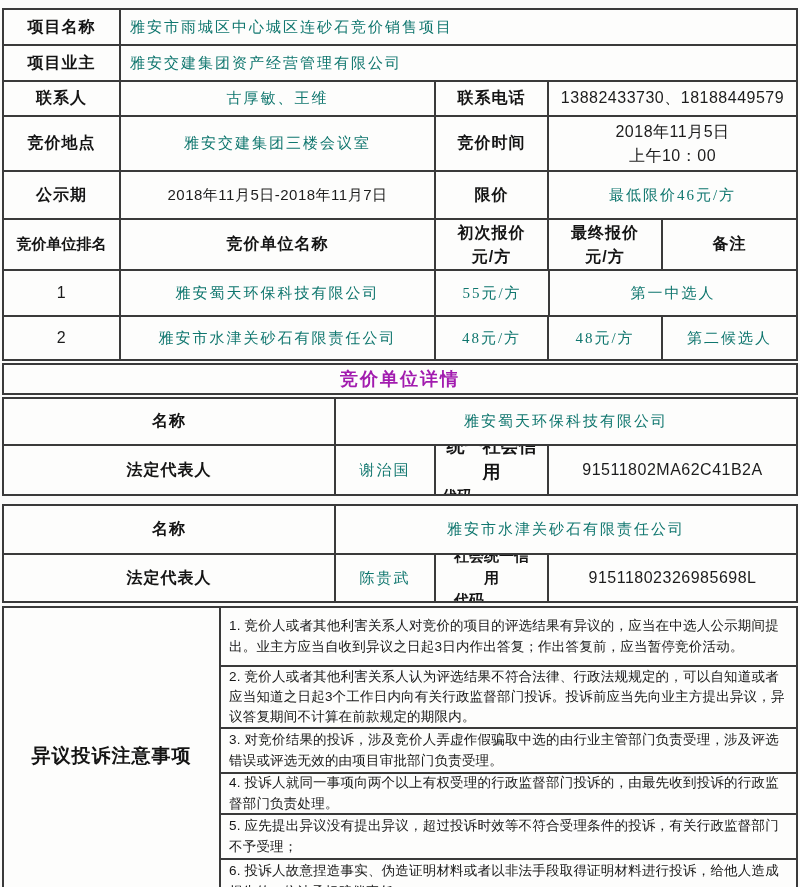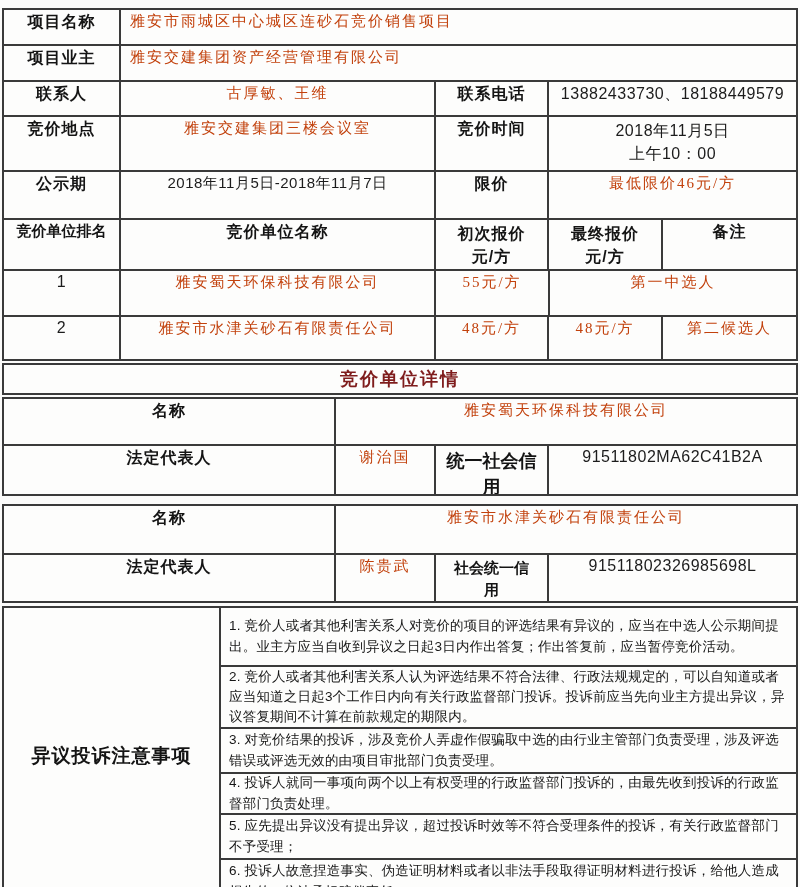--- a/index.html
+++ b/index.html
@@ -20,55 +20,55 @@
     overflow:hidden;
   }
   .sec{
     border:2px solid var(--bd);
     background:#fdfdfc;
     box-sizing:border-box;
   }
   .row{display:flex;border-top:2px solid var(--bd);box-sizing:border-box;}
   .row:first-child{border-top:none;}
   .cell{
-    display:flex;align-items:center;justify-content:flex-start;
+    display:flex;align-items:center;justify-content:center;
     flex-direction:column;
     text-align:center;
     box-sizing:border-box;
     border-left:2px solid var(--bd);
     overflow:hidden;
     padding:2px 4px;
   }
   .cell:first-child{border-left:none;}
   .cell.left{align-items:flex-start;text-align:left;padding-left:9px;}
   .lbl{
     font-weight:bold;
     font-size:16px;
     letter-spacing:1px;
     color:#141414;
   }
   .v-serif{
     font-family:"Liberation Serif",serif;
     font-size:15px;
     letter-spacing:2px;
-    color:#c2410c;
+    color:#0f766e;
   }
   .v-sans{
     font-size:16px;
     letter-spacing:0.5px;
     color:#1c1c1c;
   }
   .two-line{line-height:1.45;}
   .title-bar{
     margin-top:2px;
     height:32px;
     display:flex;align-items:center;justify-content:center;
   }
   .title-bar .t{
-    font-weight:bold;font-size:18px;letter-spacing:2px;color:#7f1d1d;
+    font-weight:bold;font-size:18px;letter-spacing:2px;color:#a21caf;
   }
   .gap8{height:8px;}
   .gap2{height:2px;}
   .gap3{height:3px;}
   .notes{display:flex;}
   .notes-label{
     width:217px;flex:0 0 217px;
     display:flex;align-items:center;justify-content:center;
     border-right:2px solid var(--bd);
     box-sizing:border-box;

